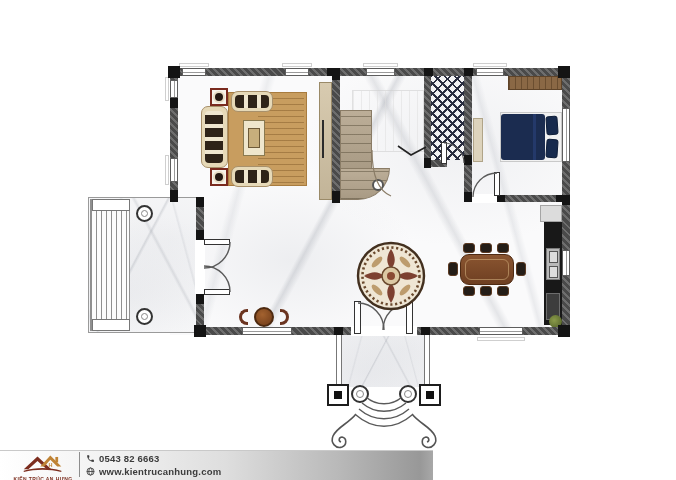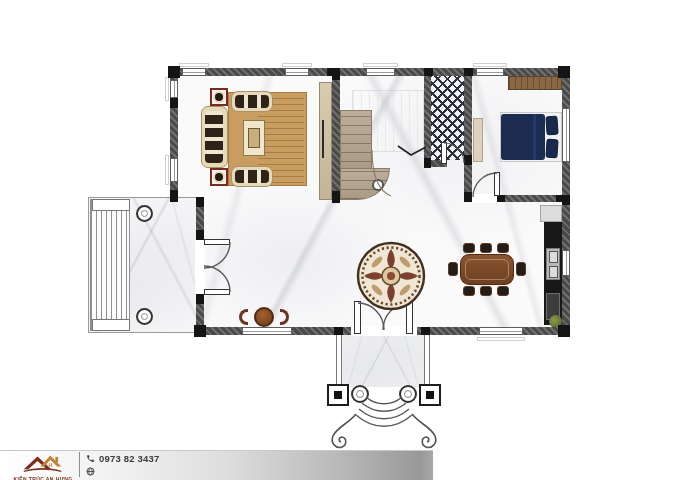--- a/index.html
+++ b/index.html
@@ -299,24 +299,25 @@
       <text x="29" y="17" font-size="6" font-weight="bold" fill="#bf8335" font-family="Liberation Sans, sans-serif">H</text>
     </svg>
     <div class="brand-name">KIẾN TRÚC AN HƯNG</div>
   </div>
   <div class="divider"></div>
   <div class="contact">
     <div class="contact-row">
       <svg width="9" height="9" viewBox="0 0 24 24">
         <path fill="#3b3b3b" d="M6.62 10.79c1.44 2.83 3.76 5.14 6.59 6.59l2.2-2.2c.27-.27.67-.36 1.02-.24 1.12.37 2.33.57 3.57.57.55 0 1 .45 1 1V20c0 .55-.45 1-1 1-9.39 0-17-7.61-17-17 0-.55.45-1 1-1h3.5c.55 0 1 .45 1 1 0 1.25.2 2.45.57 3.57.11.35.03.74-.25 1.02l-2.2 2.2z"></path>
       </svg>
-      <span class="contact-text">0973 82 3437</span>
+      <span class="contact-text">0543 82 6663</span>
     </div>
     <div class="contact-row">
       <svg width="9" height="9" viewBox="0 0 24 24" fill="none" stroke="#3b3b3b" stroke-width="2.2">
         <circle cx="12" cy="12" r="9.5"></circle>
         <ellipse cx="12" cy="12" rx="4.5" ry="9.5"></ellipse>
         <line x1="2.5" y1="12" x2="21.5" y2="12"></line>
       </svg>
+      <span class="contact-text">www.kientrucanhung.com</span>
     </div>
   </div>
 
 </div>
 
 </body></html>

